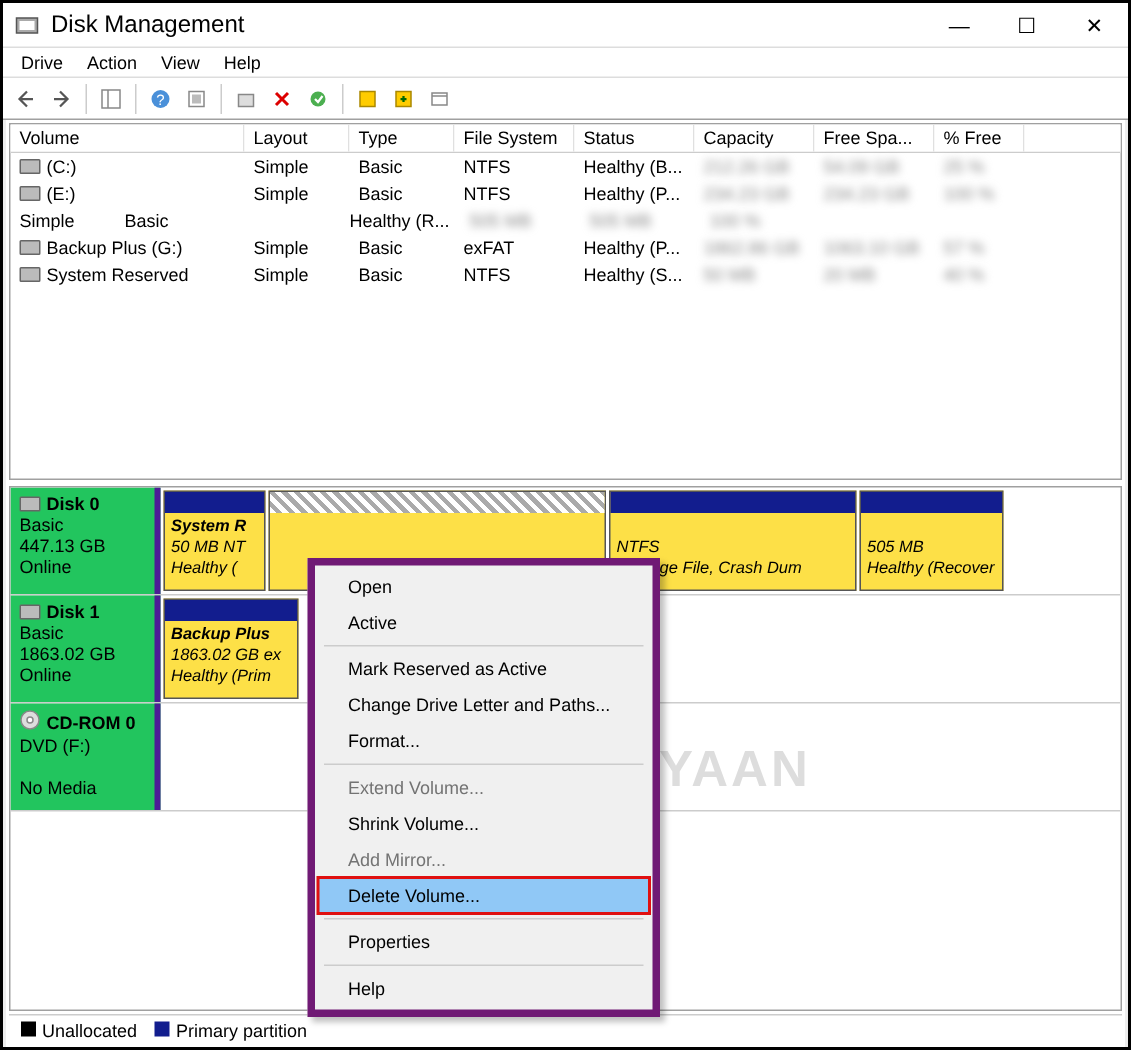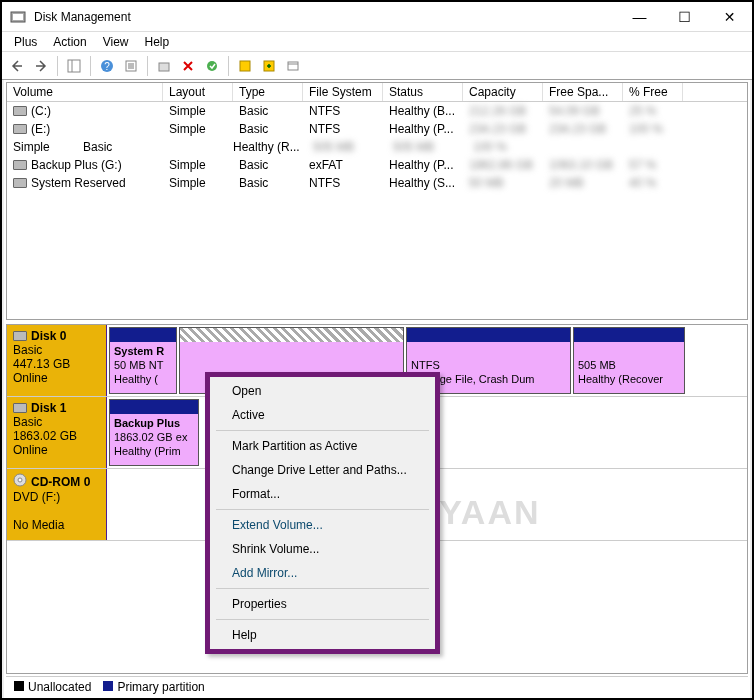--- a/index.html
+++ b/index.html
@@ -1,49 +1,49 @@
 <!DOCTYPE html>
 <html><head>
 <meta charset="utf-8">
 <style>
 * { box-sizing: border-box; margin: 0; padding: 0; }
 body { font-family: "Segoe UI", Tahoma, sans-serif; font-size: 12px; color: #000; background: #000; width: 754px; height: 700px; overflow: hidden; position: relative; }
 .window { position: absolute; top: 2px; left: 2px; width: 750px; height: 696px; background: #fff; display: flex; flex-direction: column; }
 .titlebar { height: 30px; background: #fff; border-bottom: 1px solid #ddd; display: flex; align-items: center; padding: 0 0 0 8px; }
 .titlebar .appicon { width: 16px; height: 16px; margin-right: 8px; }
-.titlebar .title { flex: 1; font-size: 12px; }
+.titlebar .title { flex: 1; font-size: 16px; }
 .titlebar .winbtn { width: 45px; height: 30px; display: flex; align-items: center; justify-content: center; font-size: 14px; }
 .menubar { height: 20px; display: flex; align-items: center; padding: 0 4px; border-bottom: 1px solid #ddd; }
 .menubar .menuitem { padding: 2px 8px; font-size: 12px; }
 .toolbar { height: 28px; display: flex; align-items: center; padding: 0 4px; border-bottom: 1px solid #a0a0a0; gap: 2px; }
 .tb-btn { width: 22px; height: 22px; display: flex; align-items: center; justify-content: center; }
 .tb-sep { width: 1px; height: 20px; background: #ccc; margin: 0 3px; }
 .content { flex: 1; display: flex; flex-direction: column; border-left: 2px solid #eee; border-right: 2px solid #eee; }
 .vol-list { height: 238px; overflow: hidden; border: 1px solid #a0a0a0; margin: 2px; }
 .vol-header { display: flex; background: #fff; border-bottom: 1px solid #ccc; }
 .vol-header .col { border-right: 1px solid #e0e0e0; padding: 2px 6px; font-size: 12px; background: #fff; }
 .vol-row { display: flex; height: 18px; align-items: center; }
 .vol-row .cell { padding: 1px 6px; font-size: 12px; white-space: nowrap; overflow: hidden; display: flex; align-items: center; gap: 4px; }
 .blur { filter: blur(3px); color: #888; }
 .driveicon { width: 14px; height: 10px; background: #bbb; border: 1px solid #666; border-radius: 1px; display: inline-block; }
 .disk-panel { flex: 1; border: 1px solid #a0a0a0; margin: 2px; overflow: hidden; position: relative; }
 .disk-row { display: flex; border-bottom: 1px solid #ccc; }
-.disk-info { width: 100px; padding: 4px 6px; border-right: 1px solid #4c1d95; background: #eab308; }
+.disk-info { width: 100px; padding: 4px 6px; border-right: 4px solid #4c1d95; background: #22c55e; }
 .disk-info .dname { font-weight: bold; display: flex; align-items: center; gap: 4px; }
 .disk-parts { flex: 1; display: flex; padding: 2px; gap: 2px; }
-.part { border: 1px solid #555; flex-shrink: 0; background: #f0abfc; min-height: 56px; }
+.part { border: 1px solid #555; flex-shrink: 0; background: #fde047; min-height: 56px; font-style: italic; }
 .part .bar { height: 14px; background: #121d8e; }
 .part .bar.hatch { background: repeating-linear-gradient(45deg, #fff, #fff 3px, #aaa 3px, #aaa 6px); }
 .part .pbody { padding: 2px 4px; font-size: 11px; line-height: 14px; }
 .part .pbody b { font-size: 11px; }
 .legend { height: 20px; border-top: 1px solid #ccc; display: flex; align-items: center; padding: 0 8px; gap: 12px; font-size: 12px; margin: 0 2px 2px 2px; }
 .legend .sq { width: 10px; height: 10px; display: inline-block; margin-right: 4px; }
 .ctxmenu { position: absolute; background: #f0f0f0; border: 5px solid #701a75; box-shadow: 3px 3px 4px rgba(0,0,0,0.25); width: 235px; z-index: 100; padding: 2px; }
 .ctxmenu .mi { padding: 5px 20px; font-size: 12px; }
-.ctxmenu .mi.disabled { color: #0c4a6e; }
+.ctxmenu .mi.disabled { color: #737373; }
 .ctxmenu .mi.highlight { background: #90c8f6; outline: 2px solid #e01010; outline-offset: -1px; }
 .ctxmenu hr { border: none; border-top: 1px solid #ccc; margin: 3px 4px; }
 .watermark { position: absolute; top: 490px; left: 310px; font-size: 34px; font-weight: bold; color: rgba(120,120,120,0.25); letter-spacing: 2px; pointer-events: none; font-family: Arial; }
 .watermark .g { color: rgba(50,140,200,0.35); }
 </style>
 </head>
 <body>
 
 <div class="window">
 
@@ -54,21 +54,21 @@
           <rect x="3" y="5" width="10" height="6" fill="#fff"></rect>
         </svg>
     </span>
     <span class="title">Disk Management</span>
     <div class="winbtn">—</div>
     <div class="winbtn">☐</div>
     <div class="winbtn">✕</div>
   </div>
 
   <div class="menubar">
-    <div class="menuitem">Plus</div>
+    <div class="menuitem">Drive</div>
     <div class="menuitem">Action</div>
     <div class="menuitem">View</div>
     <div class="menuitem">Help</div>
   </div>
 
   <div class="toolbar">
     <div class="tb-btn">
         <svg width="14" height="14">
           <path d="M8 2 L3 7 L8 12 M3 7 L12 7" stroke="#555" fill="none" stroke-width="1.5"></path>
         </svg>
@@ -218,21 +218,21 @@
             <div class="pbody"><b>System R</b><br><span>50 MB NT</span><br><span>Healthy (</span></div>
           </div>
           <div class="part" style="width:225px">
             <div class="bar hatch"></div>
             <div class="pbody"></div>
           </div>
           <div class="part" style="width:165px">
             <div class="bar"></div>
             <div class="pbody"><b></b><br><span>NTFS</span><br><span>ot, Page File, Crash Dum</span></div>
           </div>
-          <div class="part" style="width:112px">
+          <div class="part" style="width:96px">
             <div class="bar"></div>
             <div class="pbody"><br><span>505 MB</span><br><span>Healthy (Recover</span></div>
           </div>
         </div>
       </div>
 
       <div class="disk-row" style="height:72px">
         <div class="disk-info">
           <div class="dname">
               <span class="driveicon"></span>
@@ -270,27 +270,28 @@
     <div class="legend">
       <span><span class="sq" style="background:#000"></span><span>Unallocated</span></span>
       <span><span class="sq" style="background:#121d8e"></span><span>Primary partition</span></span>
     </div>
   </div>
 
   <div class="ctxmenu" style="top:370px; left:203px">
     <div class="mi">Open</div>
     <div class="mi">Active</div>
     <hr>
-    <div class="mi">Mark Partition as Active</div>
+    <div class="mi">Mark Reserved as Active</div>
     <div class="mi">Change Drive Letter and Paths...</div>
     <div class="mi">Format...</div>
     <hr>
     <div class="mi disabled">Extend Volume...</div>
     <div class="mi">Shrink Volume...</div>
     <div class="mi disabled">Add Mirror...</div>
+    <div class="mi highlight">Delete Volume...</div>
     <hr>
     <div class="mi">Properties</div>
     <hr>
     <div class="mi">Help</div>
   </div>
 
   <div class="watermark">
     <span>M</span><span class="g">⊘</span><span>BIGYAAN</span>
   </div>
 </div>

